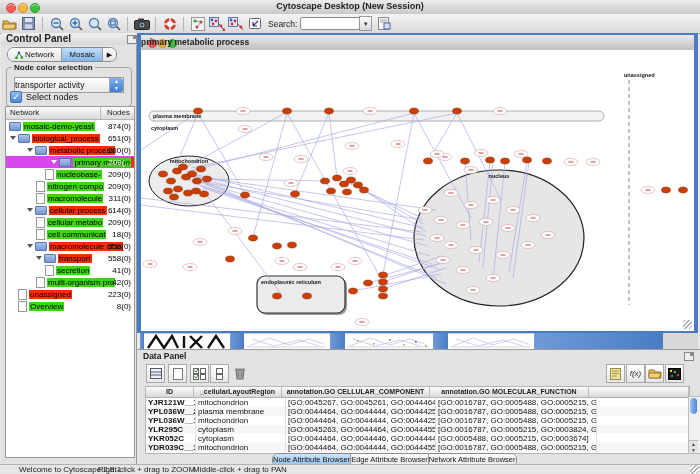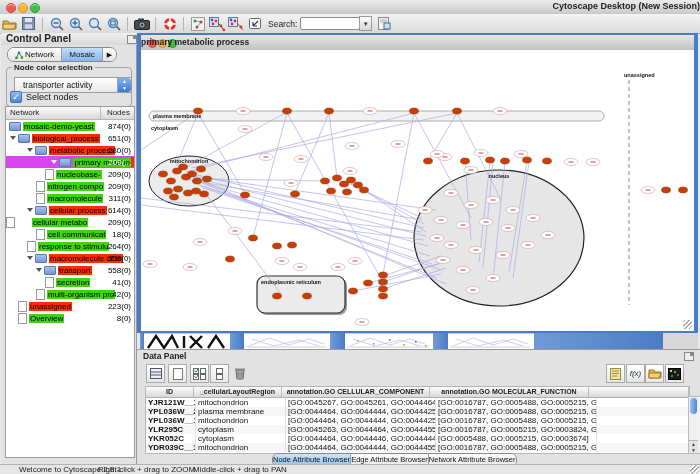--- a/index.html
+++ b/index.html
@@ -1,21 +1,21 @@
 <!DOCTYPE html>
 <html><head>
 <meta charset="utf-8">
 <style>
   html,body{margin:0;padding:0;}
   body{font-family:"Liberation Sans","DejaVu Sans",sans-serif;background:#888;}
   #app{position:relative;width:700px;height:474px;background:#e9e9e9;overflow:hidden;}
   .abs{position:absolute;}
   
   .titlebar{left:0;top:0;width:700px;height:14px;background:linear-gradient(#ececec,#c9c9c9);border-bottom:1px solid #9a9a9a;}
-  .titlebar .title{position:absolute;left:0;right:0;top:1px;text-align:right;font-size:9px;font-weight:bold;color:#222;}
+  .titlebar .title{position:absolute;left:0;right:0;top:1px;text-align:center;font-size:9px;font-weight:bold;color:#222;}
   .light{position:absolute;top:3px;width:8px;height:8px;border-radius:50%;box-shadow:inset 0 1px 1px rgba(255,255,255,.6);}
   .light.red{background:#f75a52;border:1px solid #cf4440;}
   .light.yellow{background:#f8b633;border:1px solid #c98f24;}
   .light.green{background:#3ec23e;border:1px solid #2d9230;}
   
   .toolbar{left:0;top:14px;width:700px;height:19px;background:linear-gradient(#f4f4f4,#dadada);border-bottom:1px solid #a8a8a8;display:flex;align-items:center;}
   .tbicon{width:17px;height:16px;margin:0 1px;display:inline-flex;align-items:center;justify-content:center;}
   .sep{width:1px;height:14px;background:#b5b5b5;margin:0 4px;}
   .search-label{font-size:8.5px;color:#222;margin:0 3px 0 4px;}
   .search-box{width:54px;height:11px;border:1px solid #8b8b8b;background:#fff;border-radius:2px;font-size:8px;padding:0 2px;}
@@ -24,21 +24,21 @@
   .cp{left:1px;top:33px;width:135px;height:431px;background:#e2e2e2;border-right:1px solid #9a9a9a;}
   .cp-header{position:absolute;left:0;top:0;width:135px;height:12px;font-size:10px;font-weight:bold;color:#222;padding-left:5px;line-height:12px;background:linear-gradient(#efefef,#d8d8d8);}
   .detach{position:absolute;width:8px;height:7px;border:1px solid #888;background:#eee;}
   .detach:after{content:"";position:absolute;right:0;top:0;width:3px;height:3px;background:#888;}
   .segtabs{position:absolute;left:6px;top:14px;height:13px;display:flex;border:1px solid #8a8a8a;border-radius:7px;overflow:hidden;background:#f2f2f2;}
   .seg{font-size:8px;color:#111;line-height:13px;padding:0 7px;display:flex;align-items:center;gap:2px;border-right:1px solid #9a9a9a;background:linear-gradient(#fdfdfd,#e3e3e3);}
   .seg.selected{background:linear-gradient(#c3ddf8,#84b6ec);}
   .seg.arrow{padding:0 4px;font-size:7px;border-right:none;}
   .groupbox{position:absolute;left:5px;top:34px;width:124px;height:38px;border:1px solid #a5a5a5;border-radius:4px;}
   .groupbox .legend{position:absolute;left:5px;top:-5px;background:#e2e2e2;padding:0 2px;font-size:8px;font-weight:bold;color:#222;}
-  .combo{position:absolute;left:7px;top:9px;width:108px;height:14px;border:1px solid #9b9b9b;border-radius:0;background:linear-gradient(#ffffff,#e8e8e8);font-size:8.5px;line-height:14px;padding-left:8px;color:#111;}
+  .combo{position:absolute;left:7px;top:9px;width:108px;height:14px;border:1px solid #9b9b9b;border-radius:0;background:linear-gradient(#ffffff,#e8e8e8);font-size:8.5px;line-height:14px;color:#111;}
   .combo .stepper{position:absolute;right:0;top:0;width:13px;height:14px;border-left:1px solid #8aa8d0;border-radius:0 3px 3px 0;background:linear-gradient(#7fb2f0,#3f7ad0);color:#fff;font-size:5px;line-height:7px;text-align:center;}
   .checkrow{position:absolute;left:9px;top:58px;display:flex;align-items:center;gap:4px;font-size:9px;color:#111;}
   .checkbox{width:10px;height:10px;border:1px solid #4a6ea8;border-radius:2px;background:linear-gradient(#8ebdf2,#4c88d8);color:#fff;font-size:9px;line-height:10px;text-align:center;font-weight:bold;}
   .treebox{position:absolute;left:4px;top:73px;width:128px;height:350px;background:#fff;border:1px solid #999;}
   .tree-header{height:12px;background:linear-gradient(#fbfbfb,#d9d9d9);border-bottom:1px solid #b5b5b5;font-size:8px;color:#222;position:relative;line-height:12px;}
   .tree-header .hn{position:absolute;left:4px;}
   .tree-header .hc{position:absolute;right:4px;}
   .tree-header .hd{position:absolute;right:33px;top:0;width:1px;height:12px;background:#bbb;}
   .tree-row{position:relative;height:12px;display:flex;align-items:center;font-size:8px;white-space:nowrap;overflow:hidden;}
   .tree-row.selected{background:#d946ef;justify-content:flex-end;}
@@ -291,34 +291,29 @@
             <span class="icon-file"></span>
             <span class="chip green">macromolecule</span>
             <span class="count">311(0)</span>
           </div>
           <div class="tree-row" style="padding-left: 21px;">
             <span class="tri"></span>
             <span class="icon-folder"></span>
             <span class="chip red">cellular process</span>
             <span class="count">614(0)</span>
           </div>
-          <div class="tree-row" style=" gap: 15px;">
+          <div class="tree-row" style="padding-left: 30px;">
             <span class="icon-file"></span>
             <span class="chip green">cellular metabo</span>
             <span class="count">209(0)</span>
           </div>
           <div class="tree-row" style="padding-left: 30px;">
             <span class="icon-file"></span>
             <span class="chip green">cell communicat</span>
             <span class="count">18(0)</span>
-          </div>
-          <div class="tree-row" style="padding-left: 21px;">
-            <span class="icon-file"></span>
-            <span class="chip green">response to stimulu</span>
-            <span class="count">264(0)</span>
           </div>
           <div class="tree-row" style="padding-left: 21px;">
             <span class="tri"></span>
             <span class="icon-folder"></span>
             <span class="chip red">macromolecule of lo</span>
             <span class="count">558(0)</span>
           </div>
           <div class="tree-row" style="padding-left: 30px;">
             <span class="tri"></span>
             <span class="icon-folder"></span>

